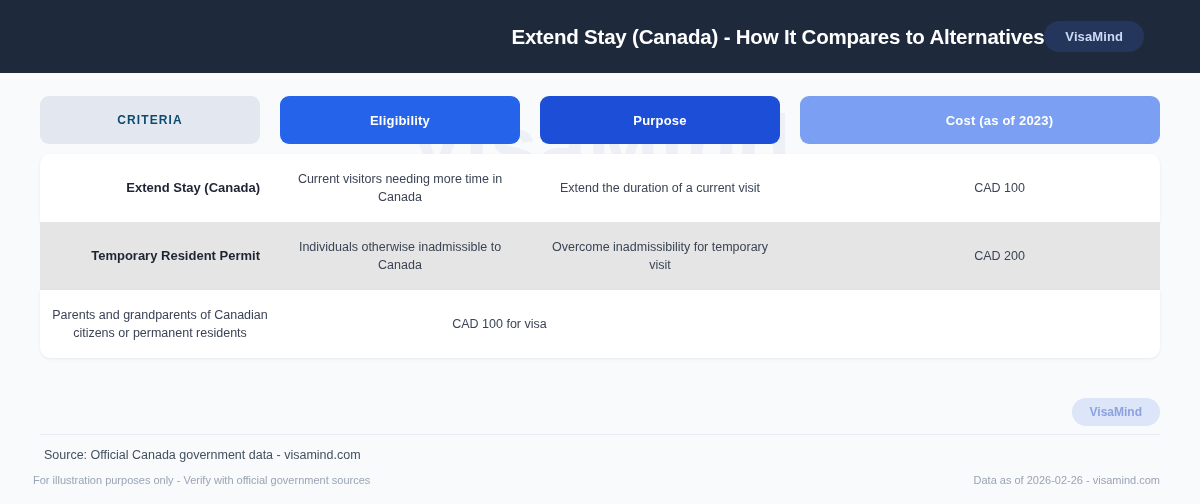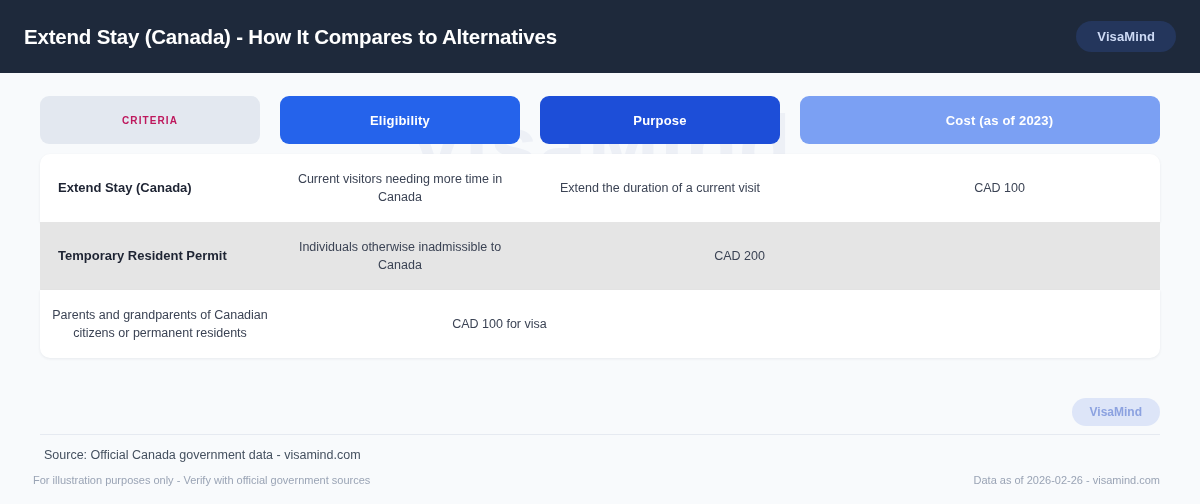--- a/index.html
+++ b/index.html
@@ -26,22 +26,22 @@
   .header {
     position: absolute;
     left: 0;
     top: 0;
     width: 1200px;
     height: 73px;
     background: #1e293b;
     border-radius: 0 0 0 0;
     display: flex;
     align-items: center;
-    justify-content: space-between;
-    padding: 0 24px;
+    justify-content: flex-end;
+    padding: 0 56px;
     box-sizing: border-box;
     z-index: 5;
   }
   .header-title {
     color: #ffffff;
     font-size: 20.5px;
     font-weight: bold;
     letter-spacing: -0.2px;
     white-space: nowrap;
   }
@@ -99,22 +99,22 @@
     border-radius: 9px;
     display: flex;
     align-items: center;
     justify-content: center;
     font-size: 13px;
     font-weight: bold;
     letter-spacing: 0.2px;
   }
   .hcell-criteria {
     background: #e3e8f0;
-    color: #be185d;
-    font-size: 10px;
+    color: #0c4a6e;
+    font-size: 12px;
     letter-spacing: 1.1px;
   }
   .hcell-b1 { background: #2563eb; color: #ffffff; }
   .hcell-b2 { background: #1d4ed8; color: #ffffff; }
   .hcell-b3 { background: #7ba0f3; color: #ffffff; }
 
   
   .brow {
     position: relative;
   }
@@ -136,21 +136,21 @@
     padding: 10px 0;
     box-sizing: border-box;
   }
   .bcell {
     font-size: 12.5px;
     color: #3b4354;
     line-height: 1.45;
     text-align: center;
   }
   .bcell-name {
-    text-align: left;
+    text-align: right;
     padding-left: 18px;
     font-size: 13px;
     font-weight: bold;
     color: #1e2433;
     box-sizing: border-box;
   }
   .bcell-cost {
     font-size: 12.5px;
     color: #3b4354;
   }
@@ -234,20 +234,21 @@
         <div class="cell col-1 bcell">Current visitors needing more time in Canada</div>
         <div class="cell col-2 bcell">Extend the duration of a current visit</div>
         <div class="cell col-3 bcell bcell-cost">CAD 100</div>
       </div>
     </div>
 
     <div class="brow brow-alt">
       <div class="brow-inner">
         <div class="cell col-0 bcell bcell-name">Temporary Resident Permit</div>
         <div class="cell col-1 bcell">Individuals otherwise inadmissible to Canada</div>
+        <div class="cell col-2 bcell">Overcome inadmissibility for temporary visit</div>
         <div class="cell col-3 bcell bcell-cost">CAD 200</div>
       </div>
     </div>
 
     <div class="brow brow-card brow-last">
       <div class="brow-inner">
         <div class="cell col-1 bcell">Parents and grandparents of Canadian citizens or permanent residents</div>
         <div class="cell col-3 bcell bcell-cost">CAD 100 for visa</div>
       </div>
     </div>

